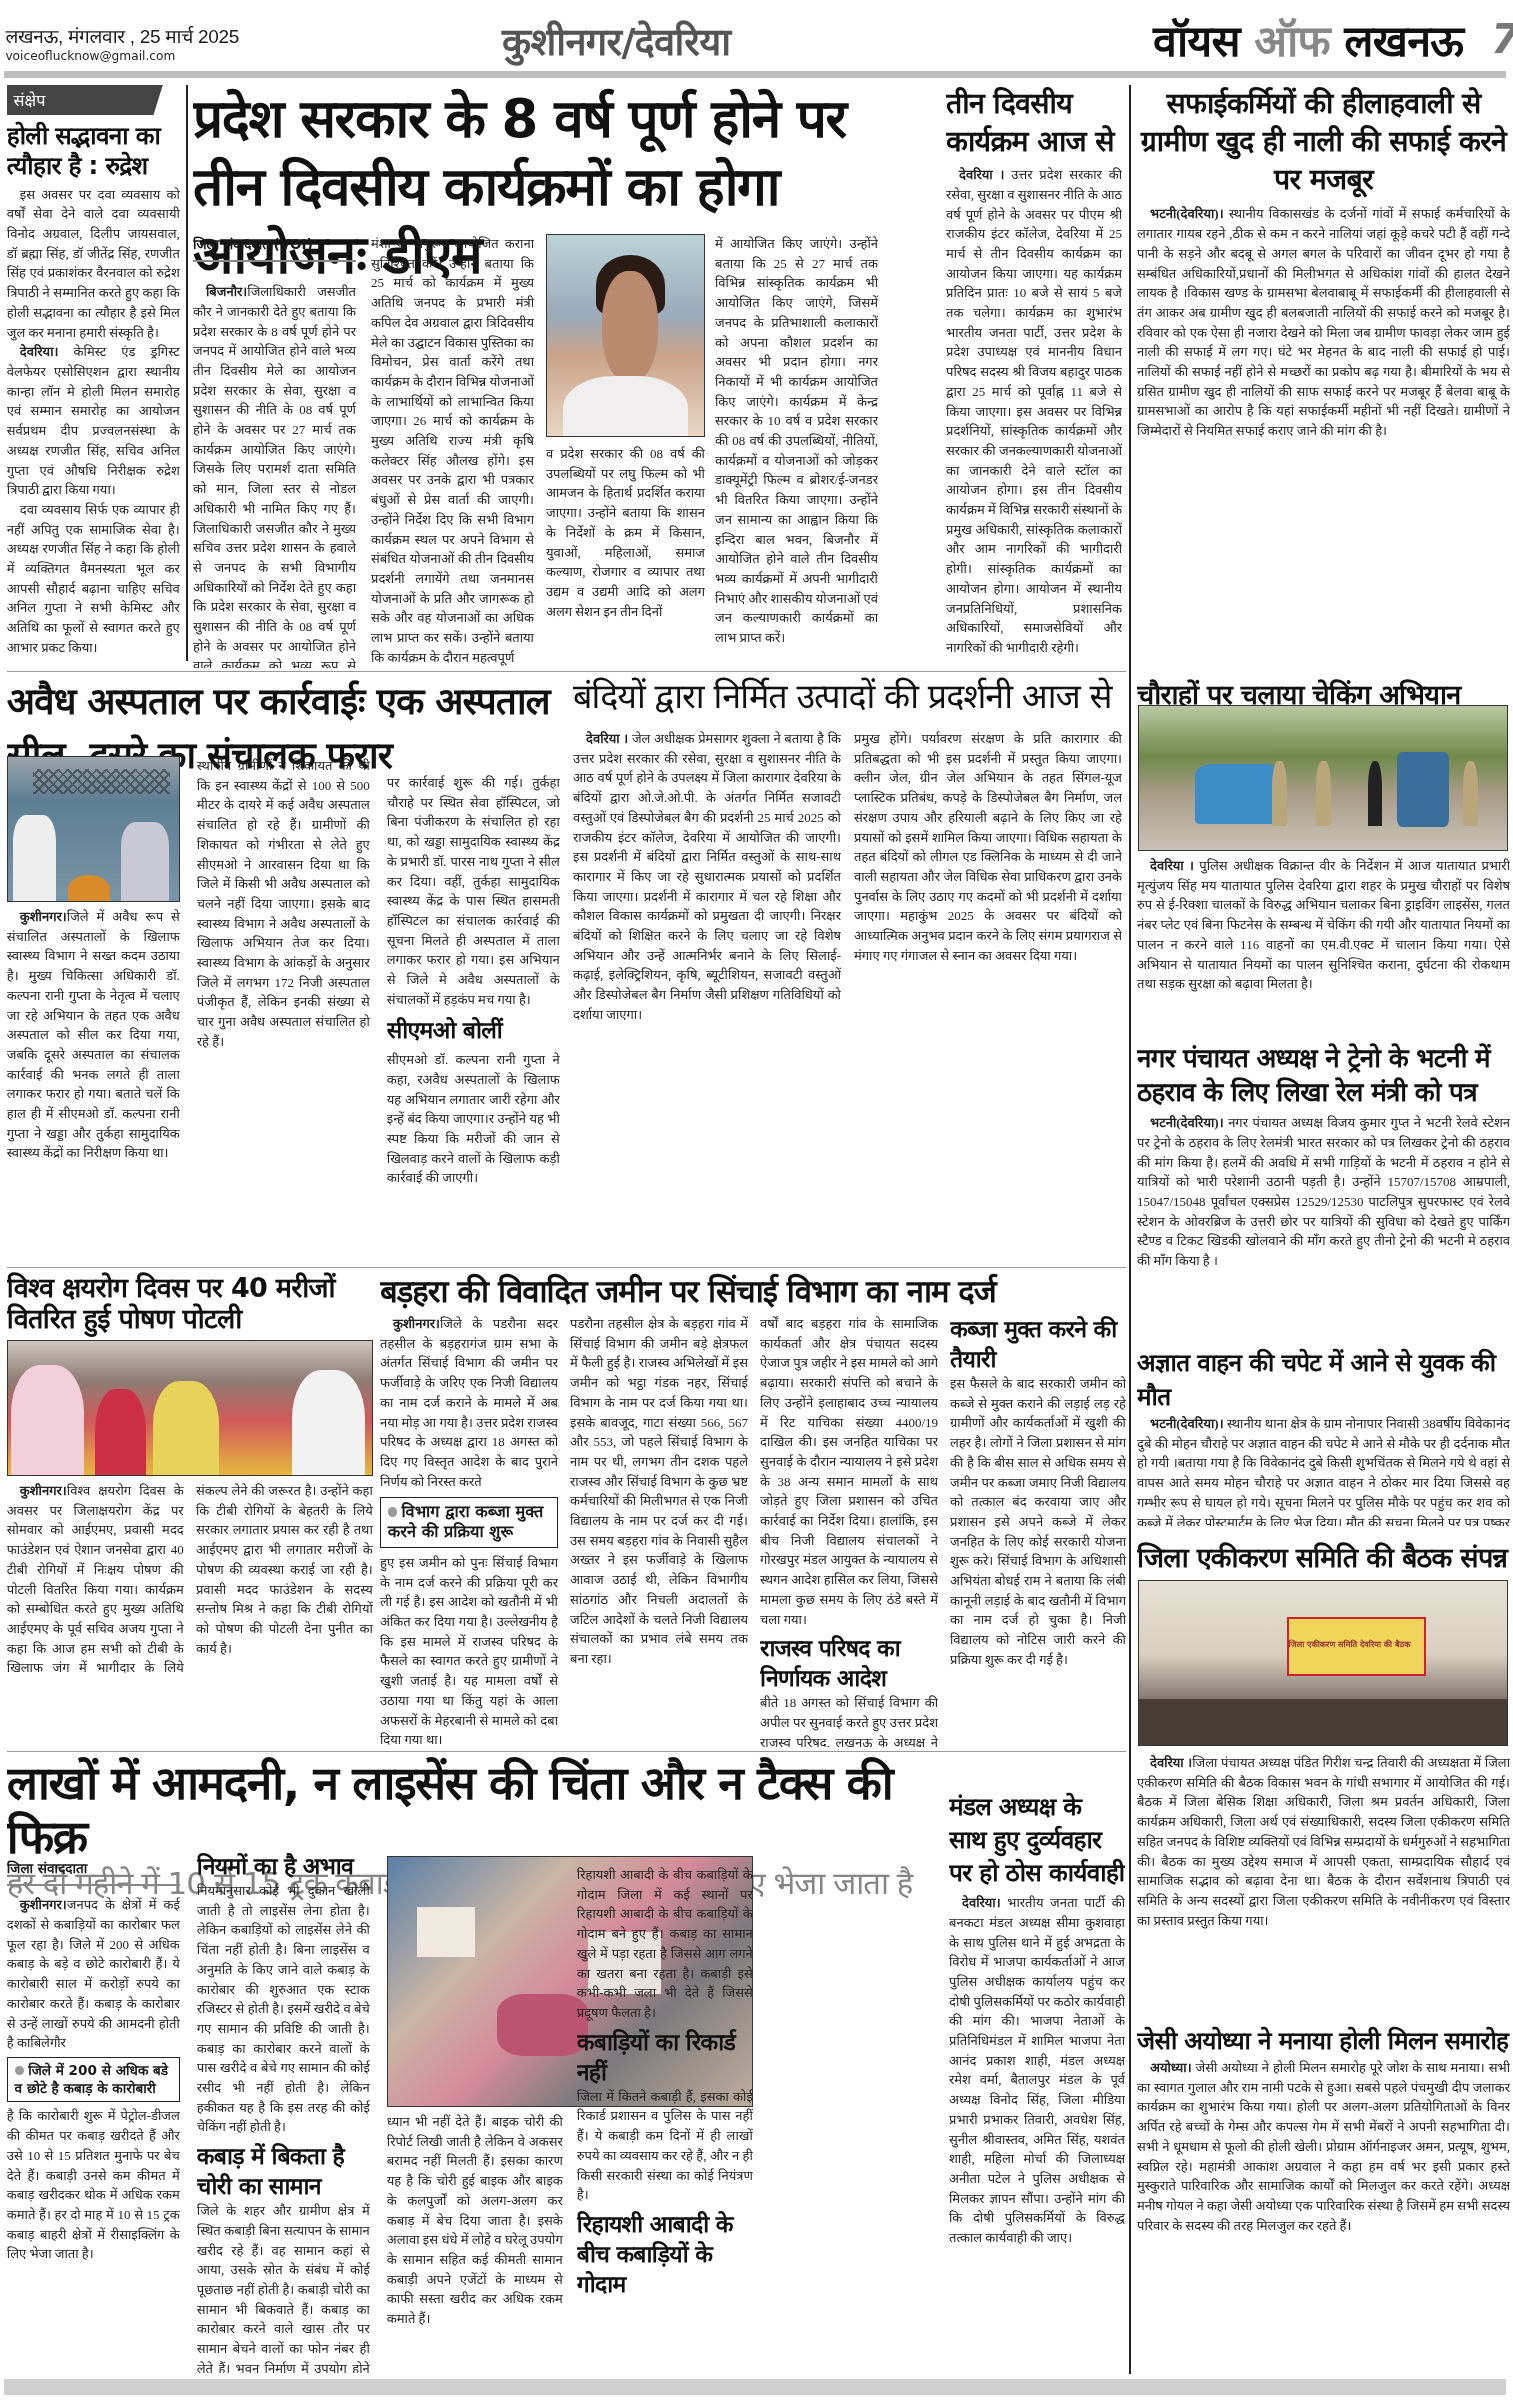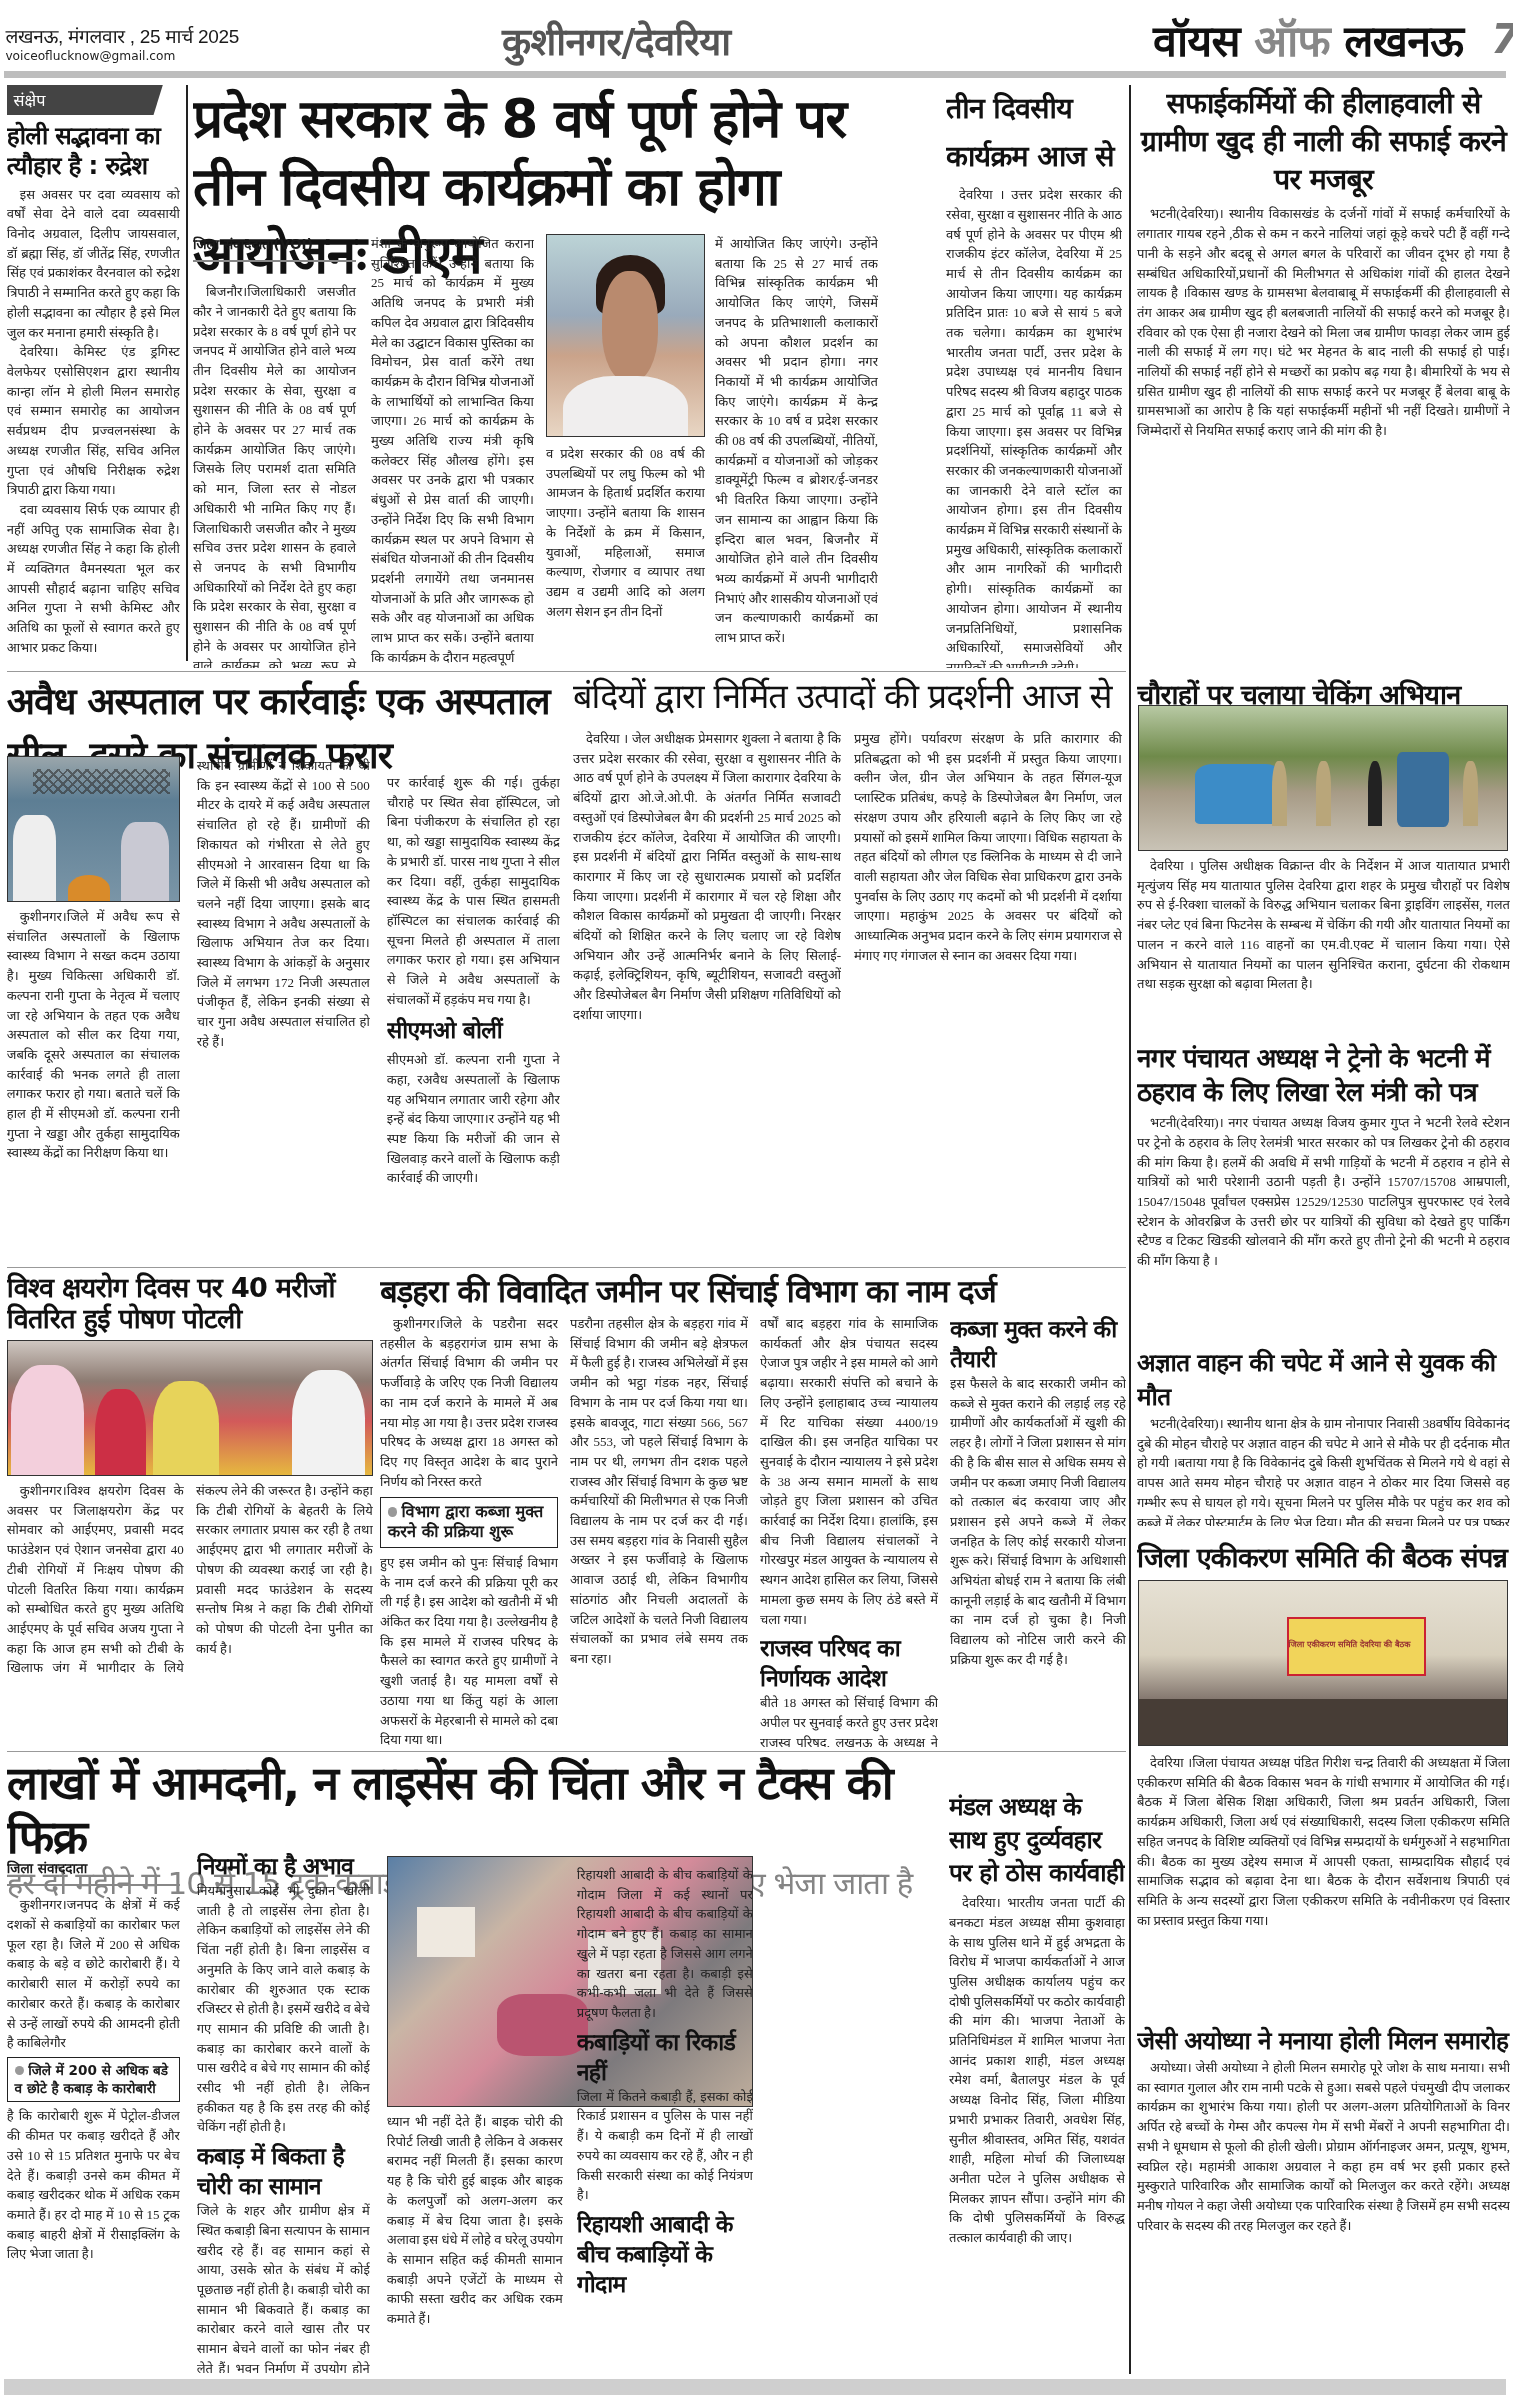--- a/index.html
+++ b/index.html
@@ -11,21 +11,21 @@
   .mh-email { position: absolute; left: 5.4px; top: 49px; font-size: 12.2px; color: #222; }
   .mh-section { position: absolute; left: 502px; top: 13.6px; font-size: 38px; font-weight: bold; color: #555; letter-spacing: -0.7px; }
   .mh-brand { position: absolute; left: 1153px; top: 9.5px; font-size: 43px; font-weight: bold; color: #111; letter-spacing: -0.7px; }
   .mh-brand .gray { color: #888; }
   .mh-page { position: absolute; left: 1491px; top: 15px; font-size: 41px; font-weight: bold; color: #777; font-style: italic; }
   .mh-bar { position: absolute; left: 4.1px; top: 71px; width: 1502px; height: 6.8px; background: #bdbdbd; }
 
   .block { position: absolute; overflow: hidden; }
   .col-text { font-family: "Liberation Serif", "DejaVu Serif", serif; font-size: 13px; line-height: 19.7px; text-align: justify; color: #222; }
   .col-text p { margin-bottom: 0; }
-  .place { font-weight: normal; }
+  .place { font-weight: bold; }
   .vrule { position: absolute; width: 2px; background: #222; }
   .hrule { position: absolute; height: 1.4px; background: #999; }
 
   .hl-xl { font-size: 54px; font-weight: bold; line-height: 66px; letter-spacing: -1.4px; color: #111; }
   .hl-l { font-size: 35px; font-weight: bold; line-height: 45px; letter-spacing: -1px; color: #111; }
   .hl-m { font-size: 27px; font-weight: bold; line-height: 37px; letter-spacing: -0.7px; color: #111; }
   .hl-s { font-size: 23px; font-weight: bold; line-height: 30px; letter-spacing: -0.7px; color: #111; }
   .hl-gray { color: #858585; font-weight: normal; }
   .kicker { background: #444; color: #fff; font-size: 16.3px; padding: 4.1px 6.8px; width: 156px; clip-path: polygon(0 0,100% 0,94% 100%,0 100%); }
   .byline { font-size: 13.6px; font-weight: bold; border-bottom: 2px solid #888; padding-bottom: 6.8px; }
@@ -101,21 +101,21 @@
   <div class="photo ph-portrait" style="left:353px;top:149px;width:159px;height:203px;">
     <div class="hair"></div>
       <div class="face"></div>
       <div class="body"></div>
   </div>
   <div class="col-text" style="position:absolute;left:353px;top:359px;width:159px;height:224px;overflow:hidden;">व प्रदेश सरकार की 08 वर्ष की उपलब्धियों पर लघु फिल्म को भी आमजन के हितार्थ प्रदर्शित कराया जाएगा। उन्होंने बताया कि शासन के निर्देशों के क्रम में किसान, युवाओं, महिलाओं, समाज कल्याण, रोजगार व व्यापार तथा उद्यम व उद्यमी आदि को अलग अलग सेशन इन तीन दिनों</div>
   <div class="col-text" style="position:absolute;left:522px;top:149px;width:163px;height:434px;overflow:hidden;">में आयोजित किए जाएंगे। उन्होंने बताया कि 25 से 27 मार्च तक विभिन्न सांस्कृतिक कार्यक्रम भी आयोजित किए जाएंगे, जिसमें जनपद के प्रतिभाशाली कलाकारों को अपना कौशल प्रदर्शन का अवसर भी प्रदान होगा। नगर निकायों में भी कार्यक्रम आयोजित किए जाएंगे। कार्यक्रम में केन्द्र सरकार के 10 वर्ष व प्रदेश सरकार की 08 वर्ष की उपलब्धियों, नीतियों, कार्यक्रमों व योजनाओं को जोड़कर डाक्यूमेंट्री फिल्म व ब्रोशर/ई-जनडर भी वितरित किया जाएगा। उन्होंने जन सामान्य का आह्वान किया कि इन्दिरा बाल भवन, बिजनौर में आयोजित होने वाले तीन दिवसीय भव्य कार्यक्रमों में अपनी भागीदारी निभाएं और शासकीय योजनाओं एवं जन कल्याणकारी कार्यक्रमों का लाभ प्राप्त करें।</div>
 </section>
 
 <section class="block" style="left:946px;top:85px;width:176px;height:583px;">
-  <h2 class="hl-m" style="font-size:28.5px;line-height:48px;">तीन दिवसीय कार्यक्रम आज से</h2>
+  <h2 class="hl-m" style="font-size:28.5px;line-height:38px;">तीन दिवसीय कार्यक्रम आज से</h2>
   <div class="col-text" style="margin-top:4.1px;">
     <p> <span class="place">देवरिया ।</span> <span>उत्तर प्रदेश सरकार की रसेवा, सुरक्षा व सुशासनर नीति के आठ वर्ष पूर्ण होने के अवसर पर पीएम श्री राजकीय इंटर कॉलेज, देवरिया में 25 मार्च से तीन दिवसीय कार्यक्रम का आयोजन किया जाएगा। यह कार्यक्रम प्रतिदिन प्रातः 10 बजे से सायं 5 बजे तक चलेगा। कार्यक्रम का शुभारंभ भारतीय जनता पार्टी, उत्तर प्रदेश के प्रदेश उपाध्यक्ष एवं माननीय विधान परिषद सदस्य श्री विजय बहादुर पाठक द्वारा 25 मार्च को पूर्वाह्न 11 बजे से किया जाएगा। इस अवसर पर विभिन्न प्रदर्शनियों, सांस्कृतिक कार्यक्रमों और सरकार की जनकल्याणकारी योजनाओं का जानकारी देने वाले स्टॉल का आयोजन होगा। इस तीन दिवसीय कार्यक्रम में विभिन्न सरकारी संस्थानों के प्रमुख अधिकारी, सांस्कृतिक कलाकारों और आम नागरिकों की भागीदारी होगी। सांस्कृतिक कार्यक्रमों का आयोजन होगा। आयोजन में स्थानीय जनप्रतिनिधियों, प्रशासनिक अधिकारियों, समाजसेवियों और नागरिकों की भागीदारी रहेगी।</span></p>
   </div>
 </section>
 <div class="vrule" style="left:1129px;top:85px;height:2289px;"></div>
 
 <section class="block" style="left:1137px;top:85px;width:373px;height:597px;">
   <h2 class="hl-m" style="font-size:28.5px;line-height:38px;text-align:center;">सफाईकर्मियों की हीलाहवाली से ग्रामीण खुद ही नाली की सफाई करने पर मजबूर</h2>
   <div class="col-text" style="margin-top:5.4px;">
     <p> <span class="place">भटनी(देवरिया)।</span> <span>स्थानीय विकासखंड के दर्जनों गांवों में सफाई कर्मचारियों के लगातार गायब रहने ,ठीक से कम न करने नालियां जहां कूड़े कचरे पटी हैं वहीं गन्दे पानी के सड़ने और बदबू से अगल बगल के परिवारों का जीवन दूभर हो गया है सम्बंधित अधिकारियों,प्रधानों की मिलीभगत से अधिकांश गांवों की हालत देखने लायक है ।विकास खण्ड के ग्रामसभा बेलवाबाबू में सफाईकर्मी की हीलाहवाली से तंग आकर अब ग्रामीण खुद ही बलबजाती नालियों की सफाई करने को मजबूर है। रविवार को एक ऐसा ही नजारा देखने को मिला जब ग्रामीण फावड़ा लेकर जाम हुई नाली की सफाई में लग गए। घंटे भर मेहनत के बाद नाली की सफाई हो पाई। नालियों की सफाई नहीं होने से मच्छरों का प्रकोप बढ़ गया है। बीमारियों के भय से ग्रसित ग्रामीण खुद ही नालियों की साफ सफाई करने पर मजबूर हैं बेलवा बाबू के ग्रामसभाओं का आरोप है कि यहां सफाईकर्मी महीनों भी नहीं दिखते। ग्रामीणों ने जिम्मेदारों से नियमित सफाई कराए जाने की मांग की है।</span></p>

